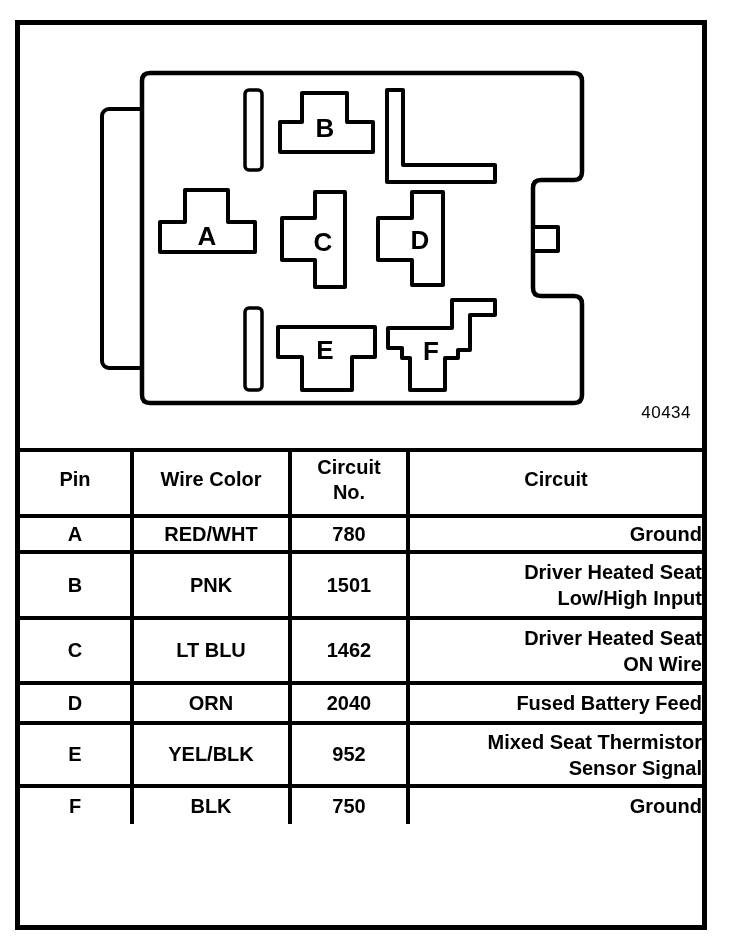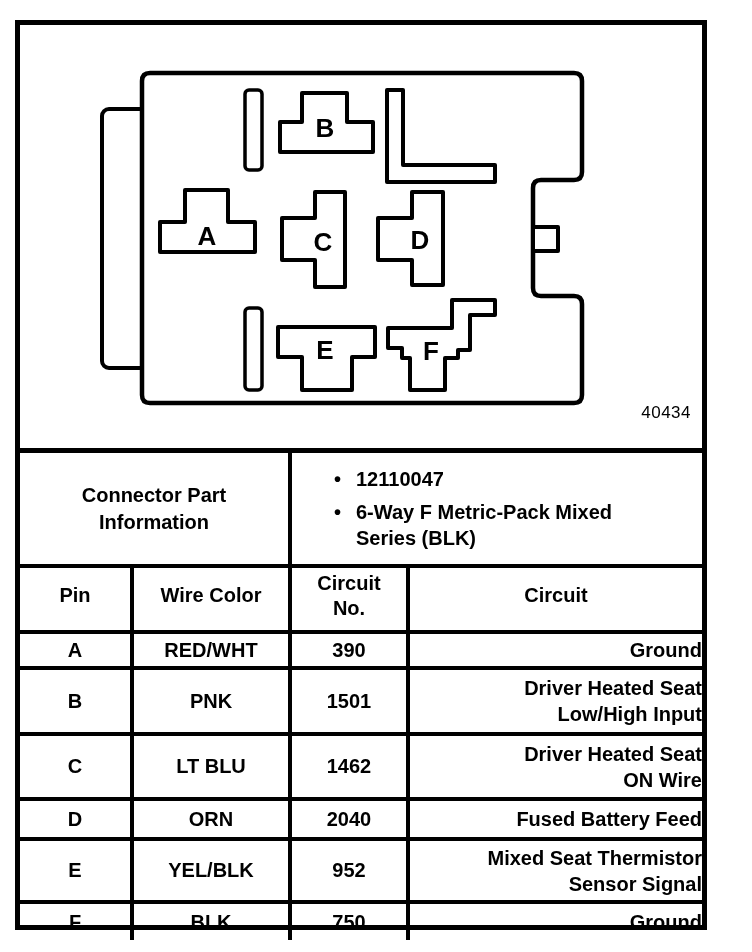--- a/index.html
+++ b/index.html
@@ -83,59 +83,39 @@
     </div>
 
     <table class="spec">
       <colgroup>
         <col class="col-pin">
           <col class="col-wire">
           <col class="col-circ">
           <col class="col-func">
       </colgroup>
       <tbody>
-          <tr class="part-info" style="height:103px;">
-        <td colspan="2">
-          <div class="part-title">
-            <div>Connector Part</div>
-            <div>Information</div>
-          </div>
-        </td>
-        <td colspan="2" style="vertical-align:top;">
-          <div class="bullet-list">
-            <div class="bullet-item">
-              <span class="bullet-dot">•</span>
-              <span class="bullet-text">12110047</span>
-            </div>
-            <div class="bullet-item">
-              <span class="bullet-dot">•</span>
-              <span class="bullet-text">6-Way F Metric-Pack Mixed Series (BLK)</span>
-            </div>
-          </div>
-        </td>
-      </tr>
       <tr class="hdr" style="height:66px;">
         <td>
               <div class="hcell">Pin</div>
             </td>
         <td>
               <div class="hcell">Wire Color</div>
             </td>
         <td>
               <div class="hcell circuit-wrap">Circuit No.</div>
             </td>
         <td>
               <div class="hcell">Circuit</div>
             </td>
       </tr>
 
       <tr style="height:36px;">
         <td class="cell-center">A</td>
         <td class="cell-center">RED/WHT</td>
-        <td class="cell-center">390</td>
+        <td class="cell-center">780</td>
         <td class="cell-func">
           <div>Ground</div>
           <div></div>
         </td>
       </tr>
       <tr style="height:66px;">
         <td class="cell-center">B</td>
         <td class="cell-center">PNK</td>
         <td class="cell-center">1501</td>
         <td class="cell-func">

